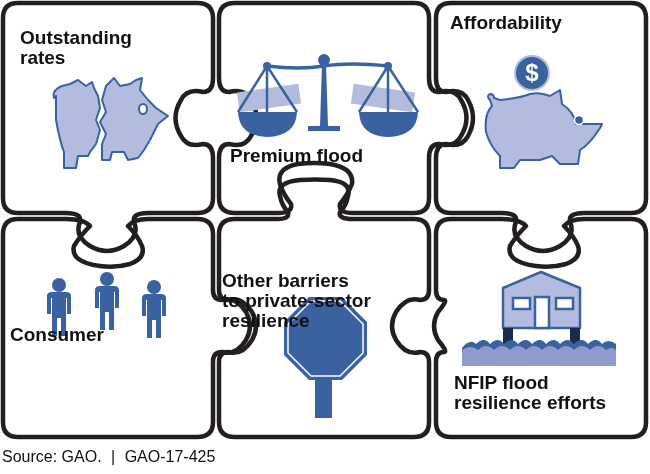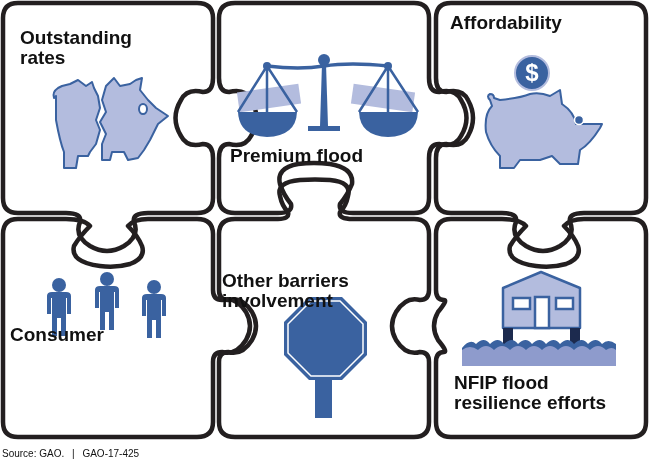--- a/index.html
+++ b/index.html
@@ -1,21 +1,21 @@
 <!DOCTYPE html>
 <html><head>
 <meta charset="utf-8">
 <style>
   html, body { margin:0; padding:0; background:#ffffff; }
   body { width:650px; height:474px; position:relative; overflow:hidden;
          font-family:"Liberation Sans", sans-serif; }
   #puzzle { position:absolute; left:0; top:0; width:650px; height:440px; }
   .label { position:absolute; font-weight:bold; color:#111;
            font-family:"Liberation Sans", sans-serif; font-size:19px; line-height:20px; }
-  .footer { position:absolute; left:2px; top:448px; font-size:10px; color:#111;
+  .footer { position:absolute; left:2px; top:448px; font-size:16px; color:#111;
             font-family:"Liberation Sans", sans-serif; }
 </style>
 </head>
 <body>
 
 <svg id="puzzle" viewBox="0 0 650 440" xmlns="http://www.w3.org/2000/svg">
   <g fill="none" stroke="#231f20" stroke-width="4.5" stroke-linejoin="round" stroke-linecap="round">
 
     <path d="M18,3 H197 Q213,3 213,18 V78 Q213,92 203,92 Q187,88 181,100 Q170,118 181,136 Q187,148 203,144 Q213,144 213,158 V198 Q213,213 197,213 H148 Q132,213 134,222 Q140,236 124,246 Q107,256 90,246 Q74,236 80,222 Q82,213 66,213 H18 Q3,213 3,198 V18 Q3,3 18,3 Z"></path>
 
@@ -101,21 +101,22 @@
   <div>Premium flood</div>
 </div>
 <div class="label" style="left:450px; top:13px; width:180px;">
   <div>Affordability</div>
 </div>
 <div class="label" style="left:10px; top:325px; width:200px;">
   <div>Consumer</div>
 </div>
 <div class="label" style="left:222px; top:231px; width:190px;margin-top:40px;">
   <div>Other barriers</div>
-  <div>involvement</div>
+  <div>to private-sector</div>
+  <div>resilience</div>
 </div>
 <div class="label" style="left:440px; top:373px; width:200px;padding-left:14px;">
   <div>NFIP flood</div>
   <div>resilience efforts</div>
 </div>
 
 <div class="footer">
   <span>Source: GAO.</span>
   <span style="margin:0 5px;">|</span>
   <span>GAO-17-425</span>

